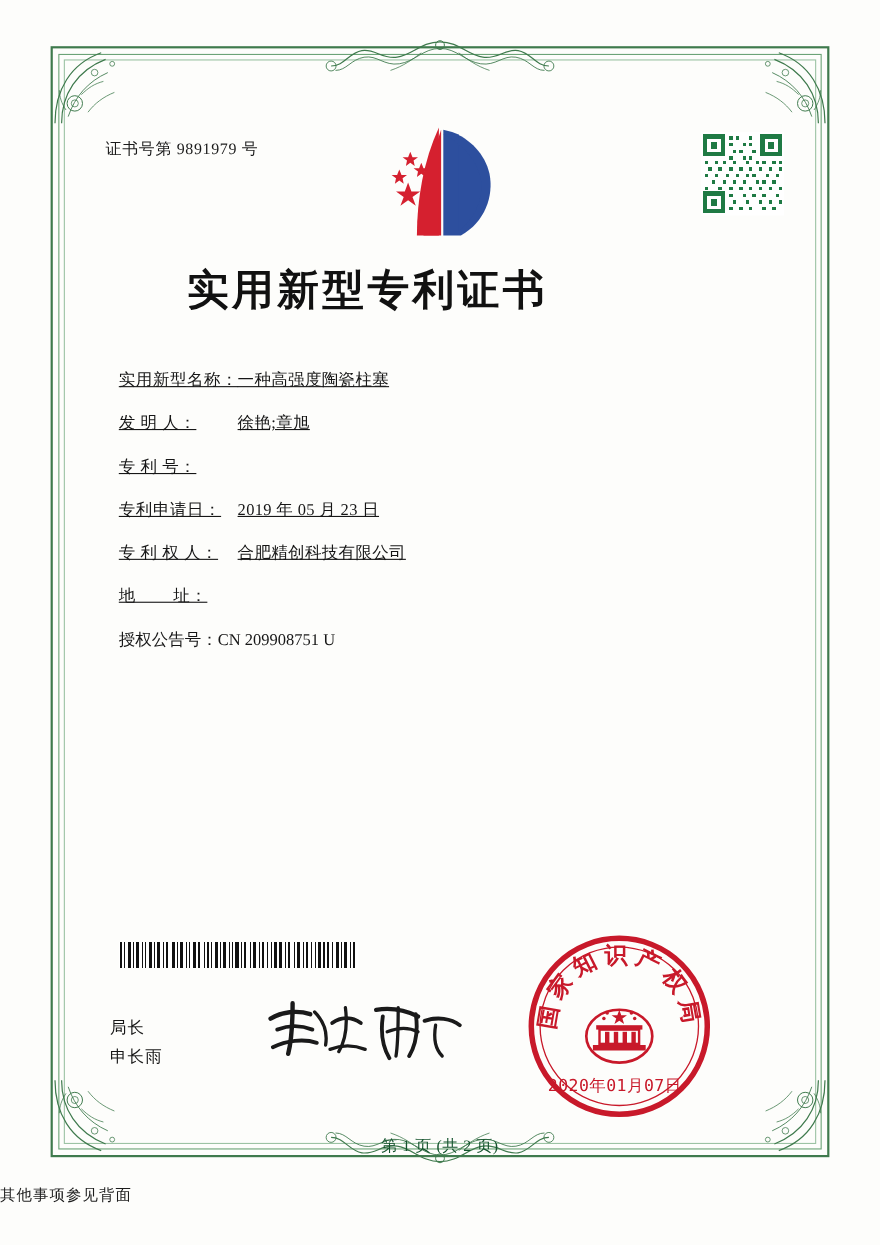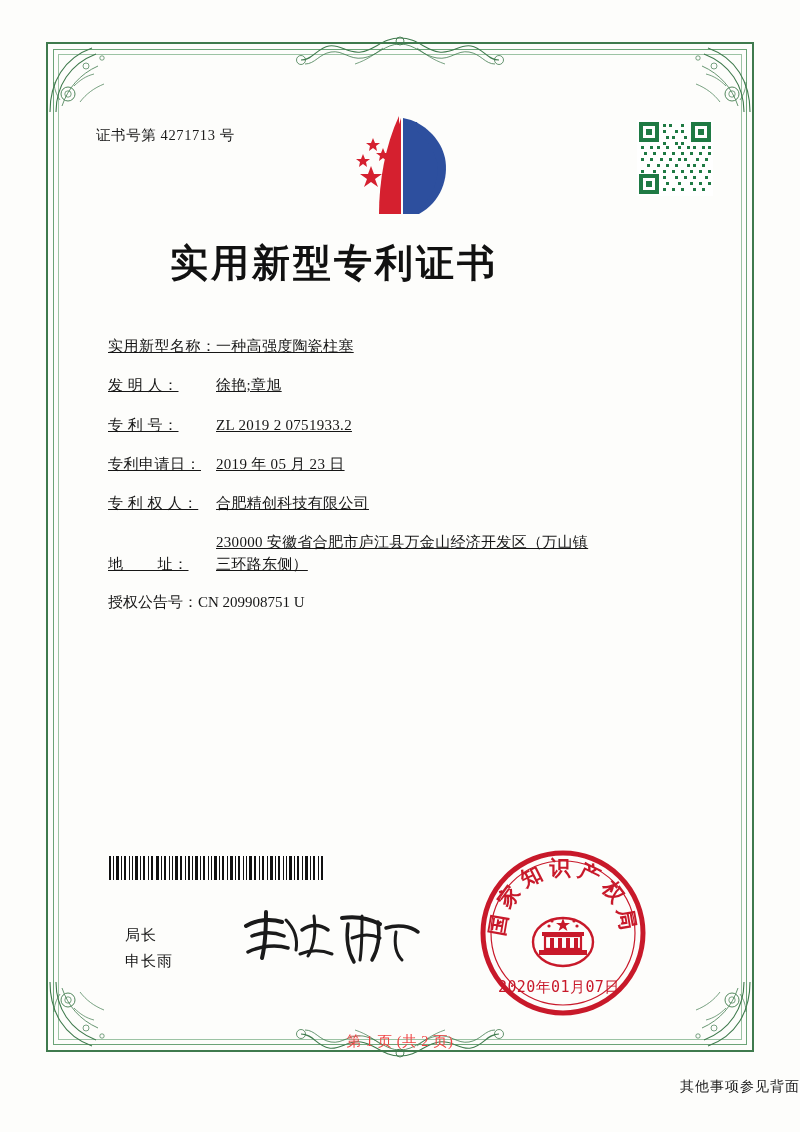--- a/index.html
+++ b/index.html
@@ -184,21 +184,21 @@
     left: 108px;
     top: 856px;
     width: 218px;
     height: 24px;
   }
   .barcode svg { display: block; width: 100%; height: 100%; }
 
   
   .sig-label {
     position: absolute;
-    left: 125px;
+    left: 100px;
     top: 922px;
     font-size: 15px;
     line-height: 26px;
     color: #161616;
     letter-spacing: 1px;
   }
   .signature {
     position: absolute;
     left: 236px;
     top: 902px;
@@ -230,29 +230,29 @@
   }
 
   
   .page-num {
     position: absolute;
     left: 0;
     top: 1032px;
     width: 800px;
     text-align: center;
     font-size: 14.5px;
-    color: #ef4444;
+    color: #14532d;
     letter-spacing: 0.5px;
   }
   .footnote {
     position: absolute;
     left: 0;
     top: 1078px;
     width: 800px;
-    text-align: right;
+    text-align: left;
     font-size: 14px;
     color: #1c1c1c;
     letter-spacing: 1px;
   }
 </style>
 </head>
 <body>
 
 <div class="page">
 
@@ -337,21 +337,21 @@
       <path d="M145 8 C162 8 170 20 184 22 C198 24 204 14 216 16 C228 18 232 30 244 30"></path>
       <path d="M145 14 C160 14 168 26 182 28 C196 30 202 20 214 22 C226 24 230 34 240 34" stroke-width="0.8"></path>
       <circle cx="145" cy="11" r="4" stroke-width="0.9"></circle>
       <circle cx="46" cy="30" r="4.5" stroke-width="0.8"></circle>
       <circle cx="244" cy="30" r="4.5" stroke-width="0.8"></circle>
       <path d="M100 34 C112 30 120 24 128 18" stroke-width="0.7"></path>
       <path d="M190 34 C178 30 170 24 162 18" stroke-width="0.7"></path>
     </svg>
   </div>
 
-  <div class="cert-no">证书号第 4271713 号</div>
+  <div class="cert-no">证书号第 9891979 号</div>
 
   <div class="logo">
     <svg viewBox="0 0 118 108">
       <path d="M62 6 L62 102 L78 102 C100 90 108 66 104 46 C100 28 86 14 70 8 Z" fill="#2d4f9e"></path>
       <path d="M60 6 L60 102 L44 102 C44 72 48 40 60 6 Z" fill="#d5202f"></path>
       <path d="M62 10 C78 18 92 32 96 50 C99 66 92 86 76 98 L76 10 Z" fill="#2d4f9e"></path>
       <path d="M58 4 L58 102 L38 102 C38 70 44 34 58 4 Z" fill="#d5202f"></path>
       <g fill="#d5202f">
         <polygon points="30,54 33,62 41,62 34,67 37,75 30,70 23,75 26,67 19,62 27,62"></polygon>
         <polygon points="42,36 44,41 49,41 45,44 46,49 42,46 38,49 39,44 35,41 40,41"></polygon>
@@ -457,36 +457,31 @@
     <div class="field-row">
       <div class="field-label">实用新型名称：</div>
       <div class="field-value">一种高强度陶瓷柱塞</div>
     </div>
     <div class="field-row">
       <div class="field-label">发 明 人：</div>
       <div class="field-value">徐艳;章旭</div>
     </div>
     <div class="field-row">
       <div class="field-label">专 利 号：</div>
-      <div class="field-value">ZL 2019 2 0751933.2</div>
     </div>
     <div class="field-row">
       <div class="field-label">专利申请日：</div>
       <div class="field-value">2019 年 05 月 23 日</div>
     </div>
     <div class="field-row">
       <div class="field-label">专 利 权 人：</div>
       <div class="field-value">合肥精创科技有限公司</div>
     </div>
     <div class="field-row">
       <div class="field-label">地        址：</div>
-      <div class="field-value">
-        <span>230000 安徽省合肥市庐江县万金山经济开发区（万山镇</span>
-        <span class="sub">三环路东侧）</span>
-      </div>
     </div>
 
     <div class="grant-row">
       <div class="g2">
         <span>授权公告号：</span><span>CN 209908751 U</span>
       </div>
     </div>
   </div>
 
 

